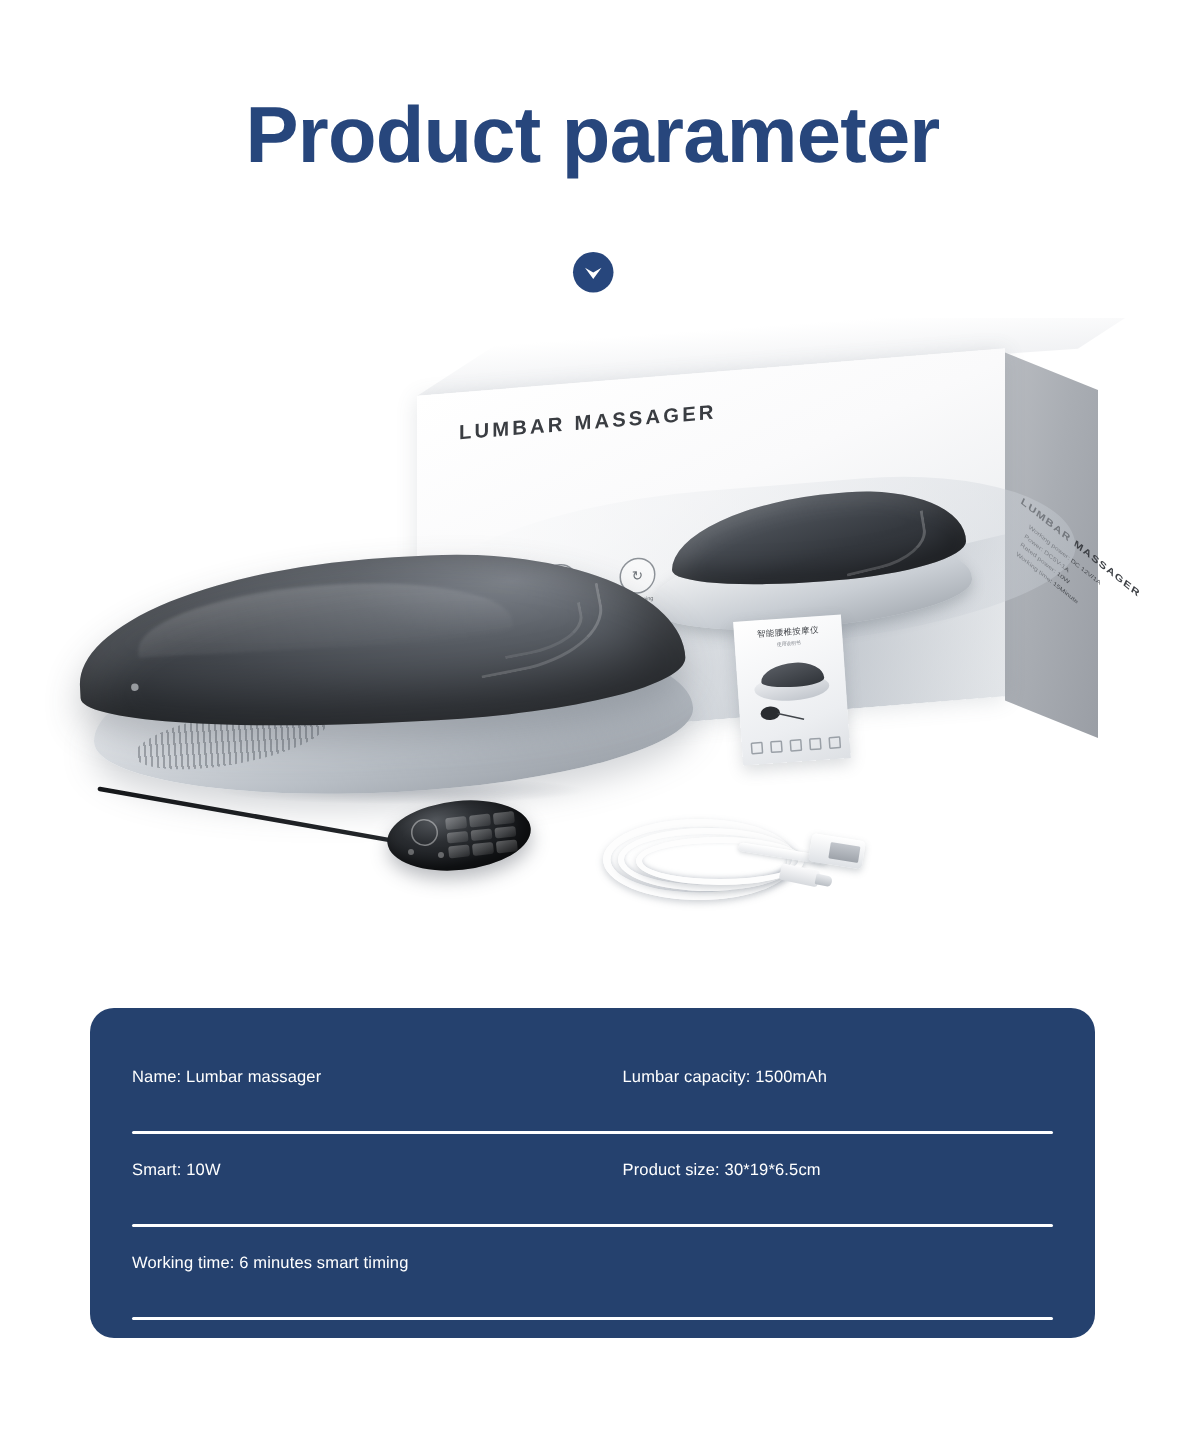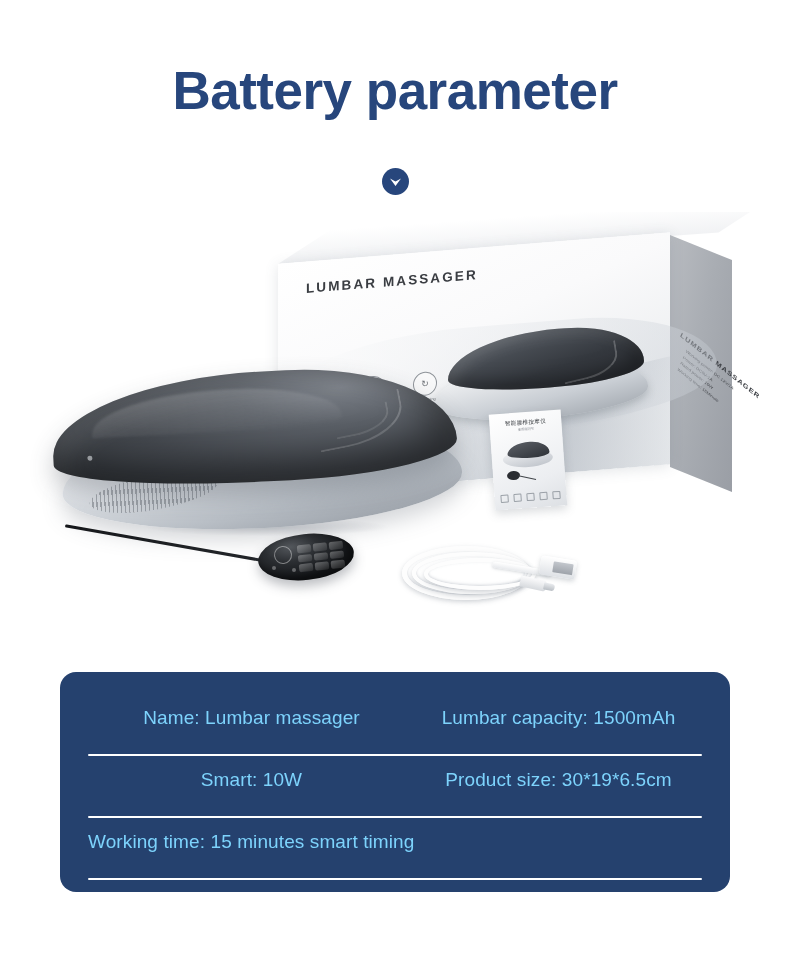--- a/index.html
+++ b/index.html
@@ -486,40 +486,39 @@
   .spec-row {
     position: relative;
     height: 62px;
   }
   .spec-row .cells {
     display: flex;
     height: 40px;
     align-items: center;
   }
   .spec-cell {
-    color: #7dd3fc;
-    font-size: 19px;
+    color: #ffffff;
+    font-size: 11px;
     letter-spacing: .1px;
     white-space: nowrap;
-    text-align: center;
   }
   .spec-cell.left  { width: 327px; }
   .spec-cell.right { flex: 1; }
   .spec-divider {
     position: absolute;
     left: 0; right: 0; bottom: 4px;
     height: 2px;
     background: #ffffff;
     border-radius: 1px;
   }
 </style>
 </head>
 <body>
 
-<div class="page-title">Battery parameter</div>
+<div class="page-title">Product parameter</div>
 
 <div class="chevron-badge">
   <svg width="27" height="27" viewBox="0 0 27 27" aria-hidden="true">
     <path d="M8 10.5 L13.5 18 L19 10.5 L13.5 13.6 Z" fill="#ffffff"></path>
   </svg>
 </div>
 
 <div class="hero">
 
   <div class="box-wrap">
@@ -638,18 +637,18 @@
   <div class="spec-row">
     <div class="cells">
       <div class="spec-cell left">Smart: 10W</div>
       <div class="spec-cell right">Product size: 30*19*6.5cm</div>
     </div>
     <div class="spec-divider"></div>
   </div>
 
   <div class="spec-row">
     <div class="cells">
-      <div class="spec-cell left" style="width:auto;">Working time: 15 minutes smart timing</div>
+      <div class="spec-cell left" style="width:auto;">Working time: 6 minutes smart timing</div>
     </div>
     <div class="spec-divider"></div>
   </div>
 
 </div>
 
 </body></html>

